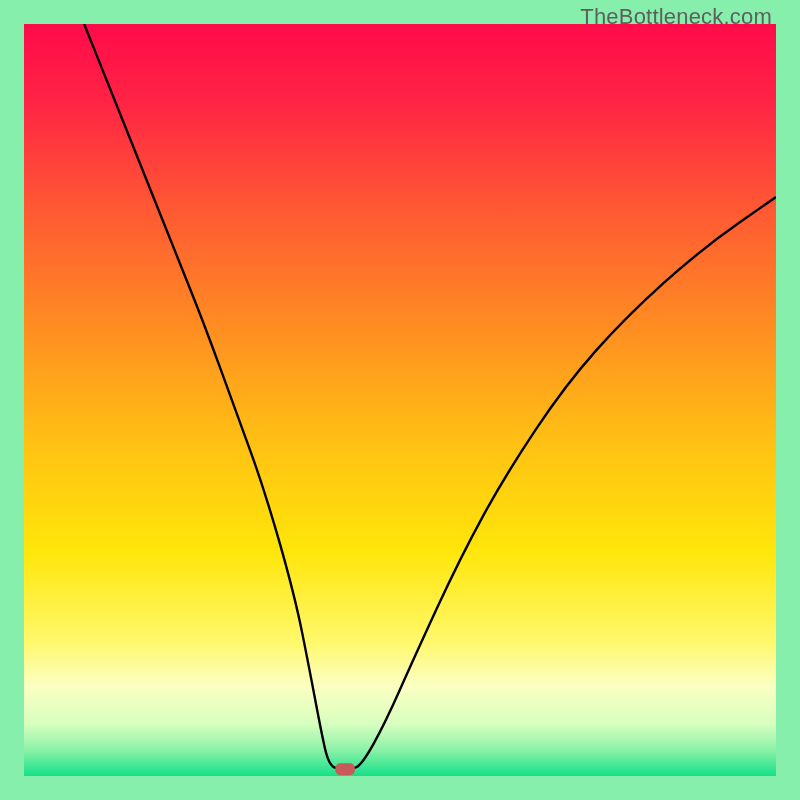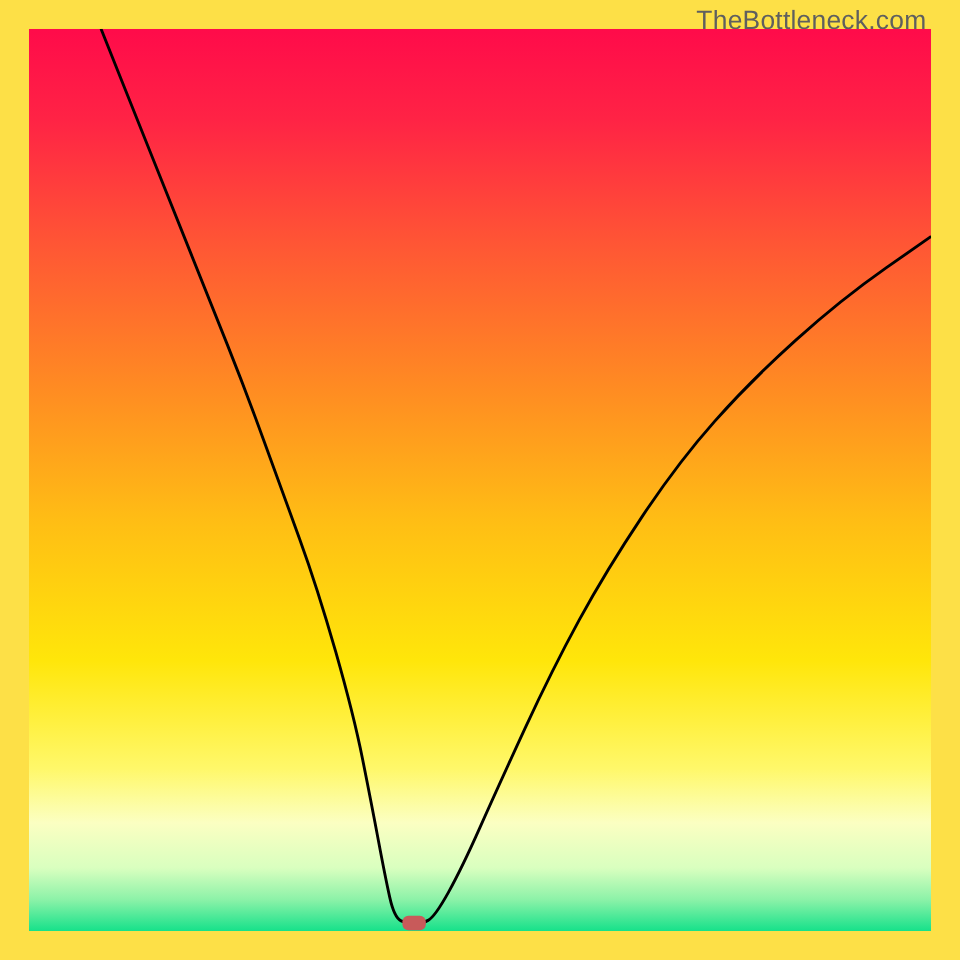--- a/index.html
+++ b/index.html
@@ -7,21 +7,21 @@
     padding: 0;
     width: 800px;
     height: 800px;
     background: #000;
     font-family: Arial, Helvetica, sans-serif;
   }
   .frame {
     position: relative;
     width: 800px;
     height: 800px;
-    background: #fde047;
+    background: #86efac;
   }
   .plot {
     position: absolute;
     left: 24px;
     top: 24px;
     width: 752px;
     height: 752px;
     overflow: hidden;
   }
   .watermark {

